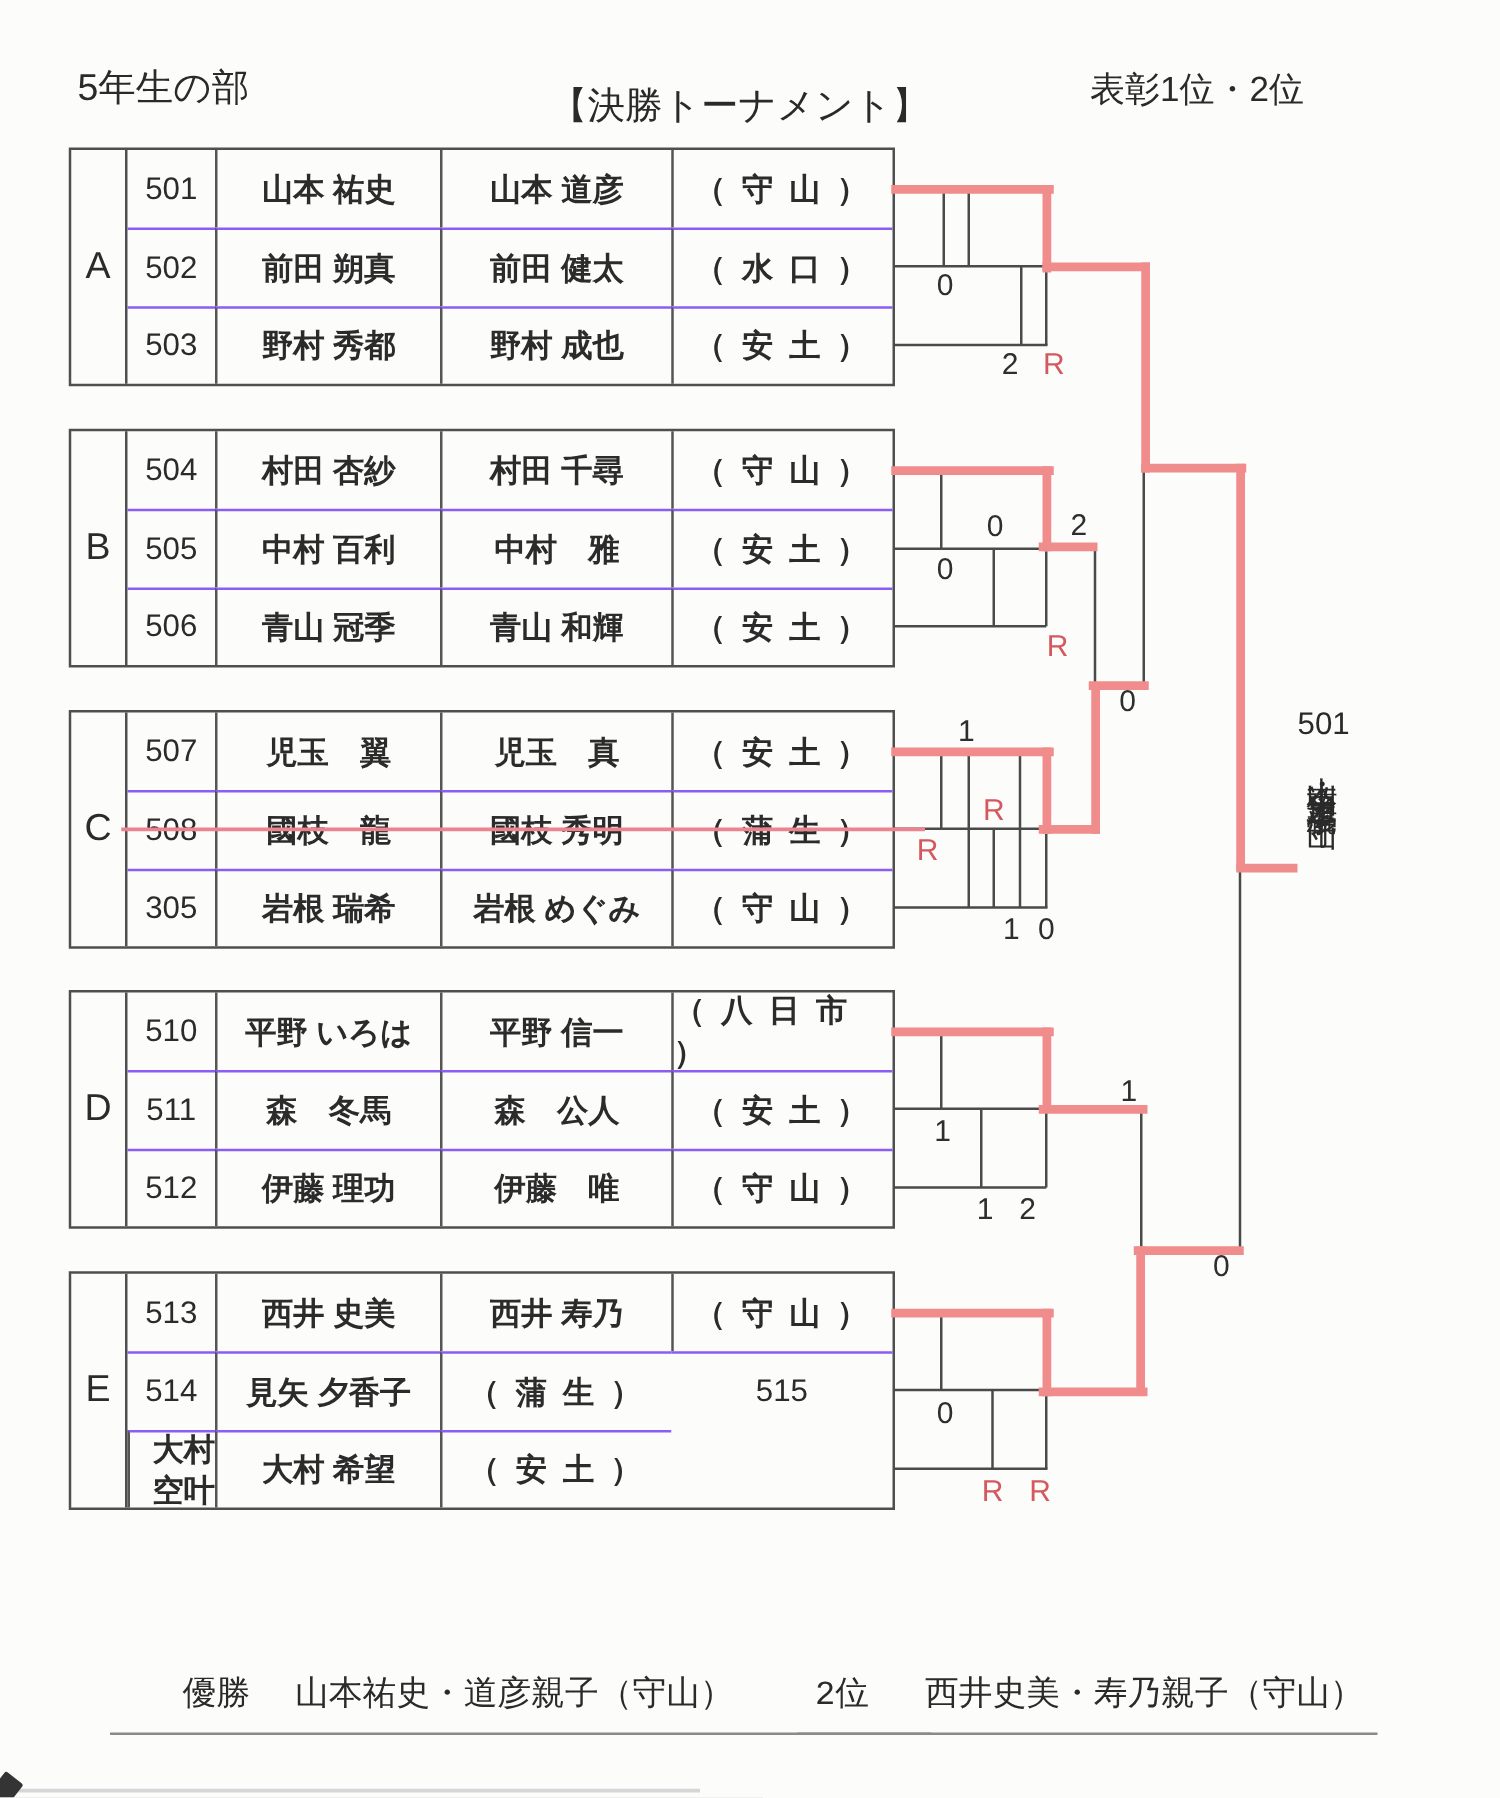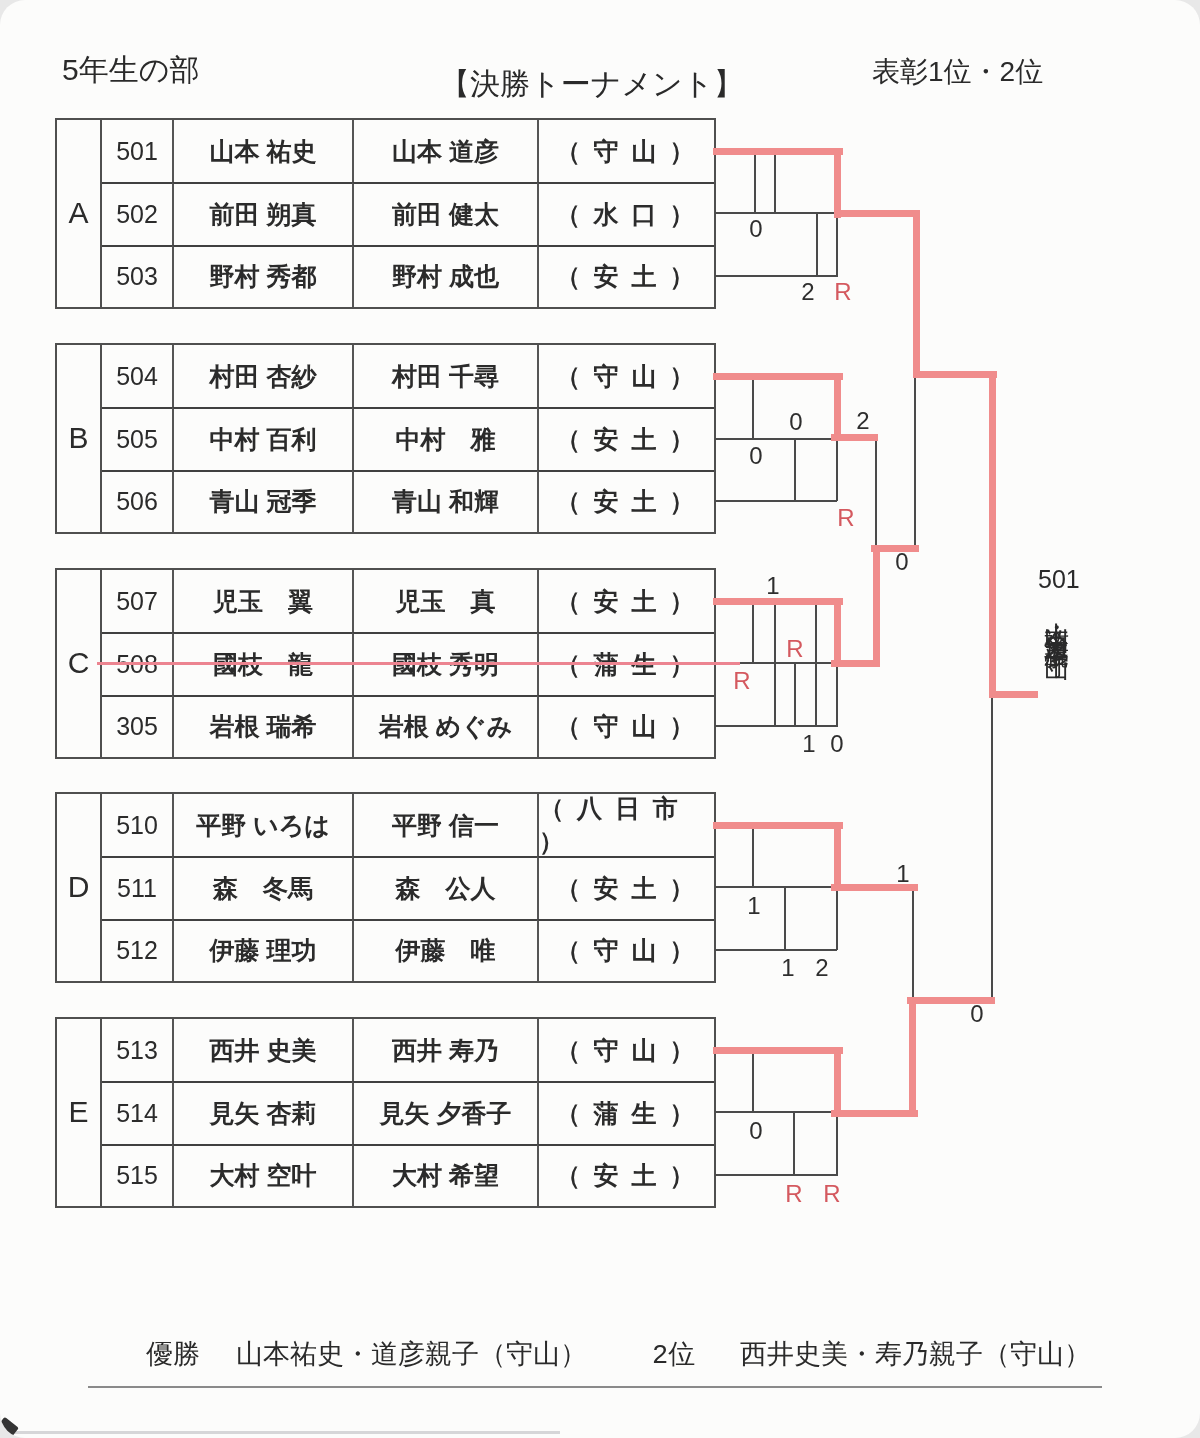--- a/index.html
+++ b/index.html
@@ -1,36 +1,35 @@
 <!DOCTYPE html>
 <html><head>
 <meta charset="utf-8">
 <style>
   html,body{margin:0;padding:0;background:#e8e8e8;}
   #canvas{
     position:relative;width:1200px;height:1438px;margin:0 auto;
     background:#fcfcfb;overflow:hidden;
     font-family:"Liberation Sans","DejaVu Sans",sans-serif;
     color:#2a2a2a;
-    border-radius:25px;
   }
   .txt{position:absolute;white-space:nowrap;}
   .grp{
     position:absolute;left:55px;width:661px;height:191px;
     border:2px solid #4f4f4f;box-sizing:border-box;
     display:grid;grid-template-columns:45px 70px 180px 185px 1fr;
     grid-template-rows:1fr 1fr 1fr;background:transparent;
   }
   .cell{
     display:flex;align-items:center;justify-content:center;
     font-size:25px;color:#2b2b2b;overflow:hidden;
   }
   .letter{grid-column:1;grid-row:1/4;font-size:30px;border-right:2px solid #4f4f4f;}
   .bl{border-left:2px solid #555;font-weight:bold;}
-  .bt{border-top:2px solid #404040;text-align:right;}
+  .bt{border-top:2px solid #8b5cf6;text-align:right;}
   .club{letter-spacing:3px;}
   .hl{position:absolute;height:2px;background:#4a4a4a;}
   .vl{position:absolute;width:2px;background:#4a4a4a;}
   .rh{position:absolute;height:7px;background:#f08c8c;}
   .rv{position:absolute;width:7px;background:#f08c8c;}
   .strike{position:absolute;height:3px;background:#ec8490;}
   .mk{
     position:absolute;font-size:24px;color:#2e2e2e;
     transform:translate(-50%,-50%);white-space:nowrap;
   }
@@ -116,21 +115,20 @@
     <div class="cell bl bt club">（ 守 山 ）</div>
   </div>
 
   <div class="grp" style="top:1017px;">
     <div class="cell letter">E</div>
     <div class="cell">513</div>
     <div class="cell bl">西井 史美</div>
     <div class="cell bl">西井 寿乃</div>
     <div class="cell bl club">（ 守 山 ）</div>
     <div class="cell bt">514</div>
-    <div class="cell bl bt">見矢 杏莉</div>
     <div class="cell bl bt">見矢 夕香子</div>
     <div class="cell bl bt club">（ 蒲 生 ）</div>
     <div class="cell bt">515</div>
     <div class="cell bl bt">大村 空叶</div>
     <div class="cell bl bt">大村 希望</div>
     <div class="cell bl bt club">（ 安 土 ）</div>
   </div>
 
   <i class="hl" style="left:715px;top:212px;width:123px;"></i>
   <i class="hl" style="left:715px;top:275px;width:123px;"></i>

